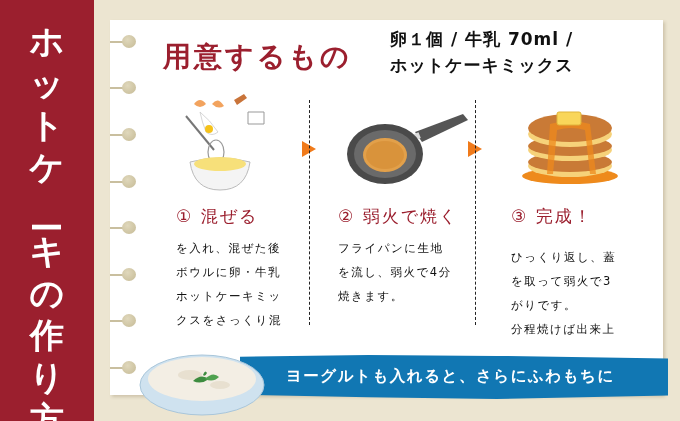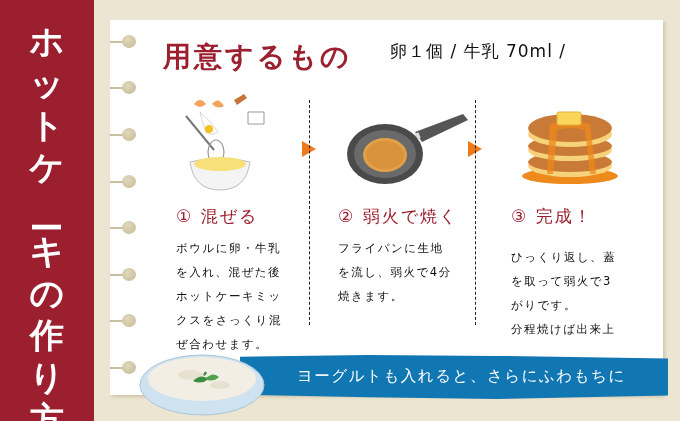--- a/index.html
+++ b/index.html
@@ -7,28 +7,28 @@
   body { background: #ece5d1; font-family: "DejaVu Sans", sans-serif; position: relative; }
   .sidebar { position: absolute; left: 0; top: 0; width: 94px; height: 421px; background: #9b1f2e; }
   .sidebar-title { position: absolute; left: 0; top: 20px; width: 94px; display: flex; flex-direction: column; align-items: center; color: #fff; font-size: 34px; line-height: 42px; font-weight: bold; }
   .sidebar-title span { display: block; text-align: center; }
   .sidebar-title .bar { writing-mode: vertical-rl; line-height: 1; height: 42px; display:flex; align-items:center; justify-content:center;}
   .paper { position: absolute; left: 110px; top: 20px; width: 553px; height: 375px; background: #fff; box-shadow: 2px 2px 3px rgba(120,100,60,0.25); }
   .hole { position: absolute; left: 0; width: 36px; height: 14px; }
   .hole .line { position: absolute; left: 0; top: 6px; width: 14px; height: 1.5px; background: #c9bf9f; }
   .hole .dot { position: absolute; left: 12px; top: 0; width: 14px; height: 13px; border-radius: 50%; background: radial-gradient(ellipse at 40% 35%, #e0d8bc, #c5ba95); }
   .heading { position: absolute; left: 163px; top: 38px; color: #9b1f2e; font-size: 28px; font-weight: bold; letter-spacing: 3px; font-family: Liberation Mono, monospace; }
-  .ingredients { position: absolute; left: 390px; top: 38px; color: #111; font-size: 17px; font-weight: normal; line-height: 26px; letter-spacing: 1px; }
+  .ingredients { position: absolute; left: 390px; top: 26px; color: #111; font-size: 17px; font-weight: bold; line-height: 26px; letter-spacing: 1px; }
   .divider { position: absolute; top: 100px; width: 0; height: 225px; border-left: 1.5px dashed #222; }
   .arrow { position: absolute; width: 0; height: 0; border-top: 8px solid transparent; border-bottom: 8px solid transparent; border-left: 14px solid #f07a1a; }
   .step-title { position: absolute; color: #9b1f2e; font-size: 17px; font-weight: normal; letter-spacing: 2px; }
   .step-body { position: absolute; color: #111; font-size: 11.5px; line-height: 24px; letter-spacing: 1.5px; width: 140px; }
   .illus { position: absolute; }
   .banner { position: absolute; left: 240px; top: 355px; width: 428px; height: 44px; background: #1177b3; clip-path: polygon(0 4%, 30% 0, 60% 2%, 100% 8%, 100% 92%, 60% 100%, 30% 96%, 0 90%); }
-  .banner-text { position: absolute; left: 297px; top: 366px; color: #fff; font-size: 15.5px; font-weight: normal; letter-spacing: 1.5px; white-space: nowrap; }
+  .banner-text { position: absolute; left: 286px; top: 366px; color: #fff; font-size: 15.5px; font-weight: bold; letter-spacing: 1.5px; white-space: nowrap; }
 </style>
 </head>
 <body>
 
 <div class="sidebar">
   <div class="sidebar-title">
     <span>ホ</span>
     <span>ッ</span>
     <span>ト</span>
     <span>ケ</span>
@@ -72,20 +72,21 @@
     </div>
   <div class="hole" style="top:341px">
       <div class="line"></div>
       <div class="dot"></div>
     </div>
 </div>
 
 <div class="heading">用意するもの</div>
 <div class="ingredients">
   <div>卵１個 / 牛乳 70ml /</div>
+  <div>ホットケーキミックス</div>
 </div>
 
 <svg class="illus" style="left:172px; top:92px;" width="100" height="100" viewBox="0 0 100 100">
   <path d="M22 12 q6 -8 12 0 q-6 6 -12 0z" fill="#f2a35e"></path>
   <path d="M40 12 q6 -8 12 2 q-6 4 -12 -2z" fill="#f2a35e"></path>
   <path d="M62 8 l10 -6 3 4 -10 7z" fill="#c9743a"></path>
   <path d="M28 20 q10 8 18 20 q-6 5 -12 0 q-4 -10 -6 -20z" fill="#fff" stroke="#ccc" stroke-width="0.8"></path>
   <circle cx="37" cy="37" r="4" fill="#f5c21b"></circle>
   <path d="M76 20 h16 v12 h-16z" fill="#fff" stroke="#999" stroke-width="1"></path>
   <path d="M14 24 l28 34" stroke="#777" stroke-width="2"></path>
@@ -116,25 +117,24 @@
   <ellipse cx="55" cy="52" rx="42" ry="11" fill="#f6d27a"></ellipse>
   <ellipse cx="55" cy="48" rx="42" ry="10" fill="#c97a36"></ellipse>
   <ellipse cx="55" cy="36" rx="42" ry="13" fill="#f6d27a"></ellipse>
   <ellipse cx="55" cy="30" rx="42" ry="14" fill="#c97a36"></ellipse>
   <path d="M35 26 q20 -6 40 0 l6 50 h-6 l-5 -44 q-14 -4 -28 0 l-4 44 h-6z" fill="#ee8a1c" opacity="0.75"></path>
   <rect x="42" y="14" width="24" height="13" rx="2" fill="#f9d65a" stroke="#e0b43a" stroke-width="1"></rect>
 </svg>
 
 <div class="step-title" style="left:176px; top:205px">① 混ぜる</div>
 <div class="step-body" style="left:176px; top:236px">
+  <div>を入れ、混ぜた後</div>
   <div>ボウルに卵・牛乳</div>
-  <div>を入れ、混ぜた後</div>
   <div>ホットケーキミッ</div>
   <div>クスをさっくり混</div>
-  <div>ぜ合わせます。</div>
 </div>
 
 <div class="step-title" style="left:338px; top:205px">② 弱火で焼く</div>
 <div class="step-body" style="left:338px; top:236px">
   <div>フライパンに生地</div>
   <div>を流し、弱火で4分</div>
   <div>焼きます。</div>
 </div>
 
 <div class="step-title" style="left:511px; top:205px">③ 完成！</div>

